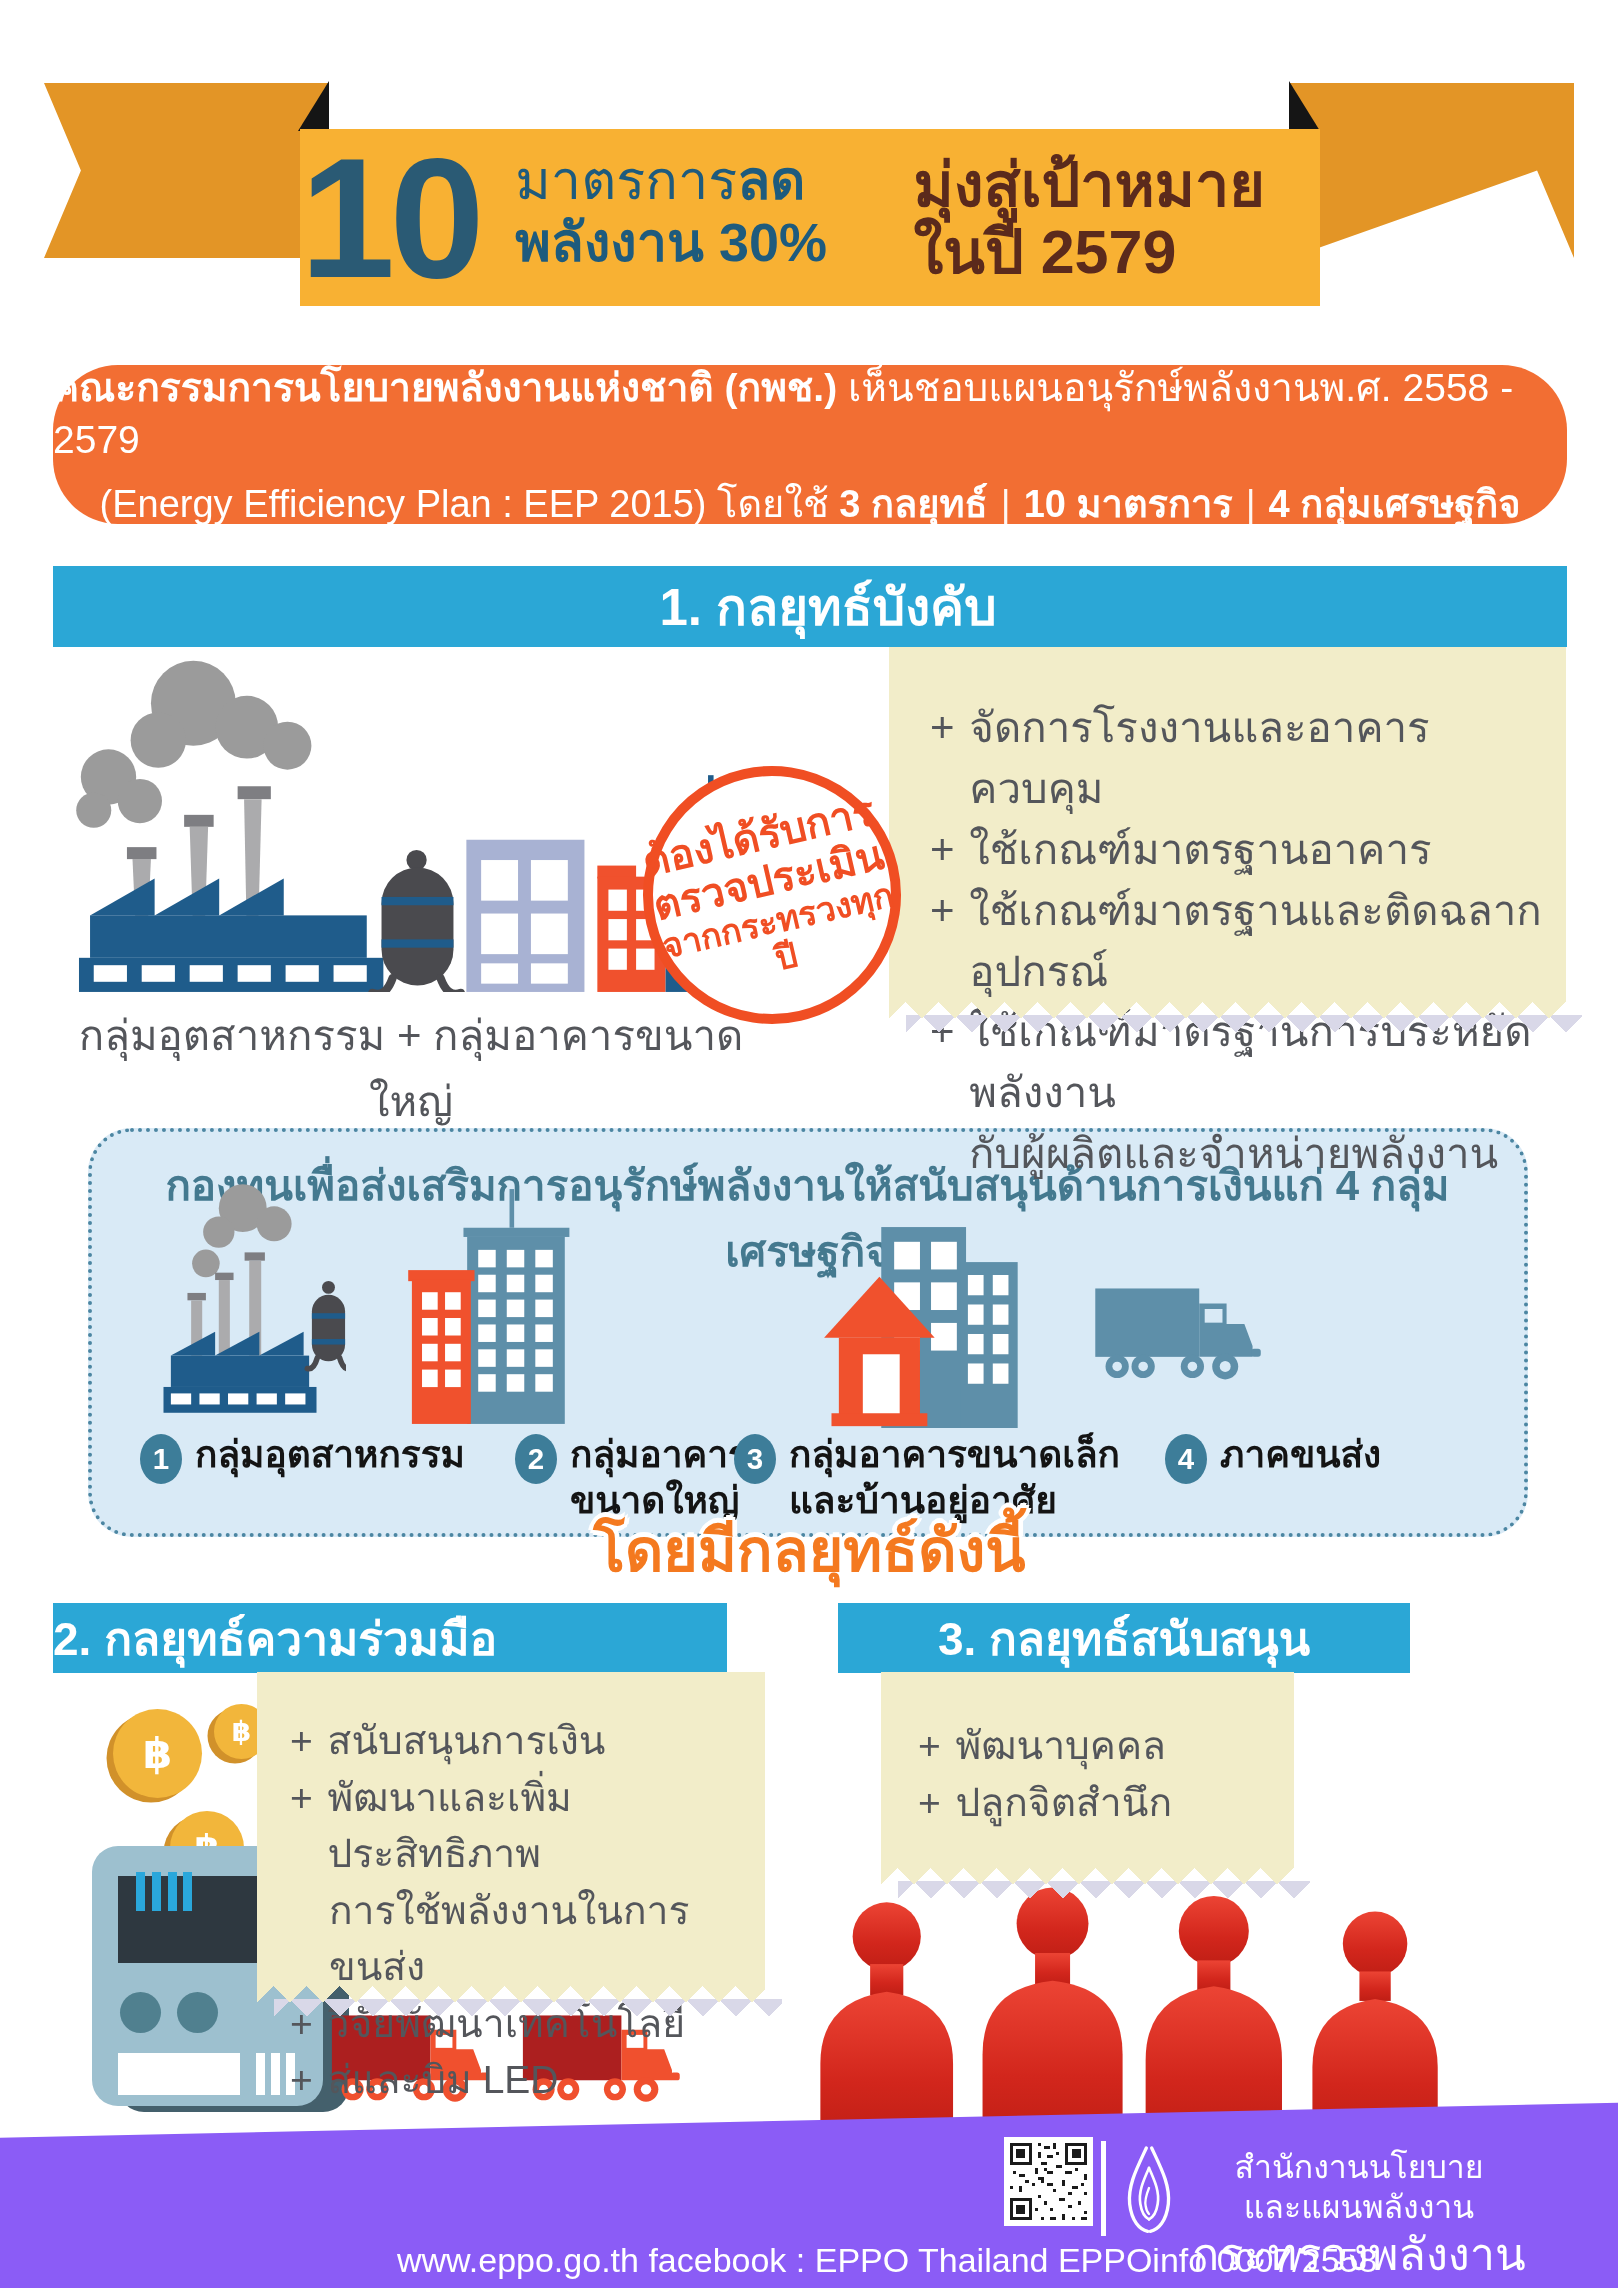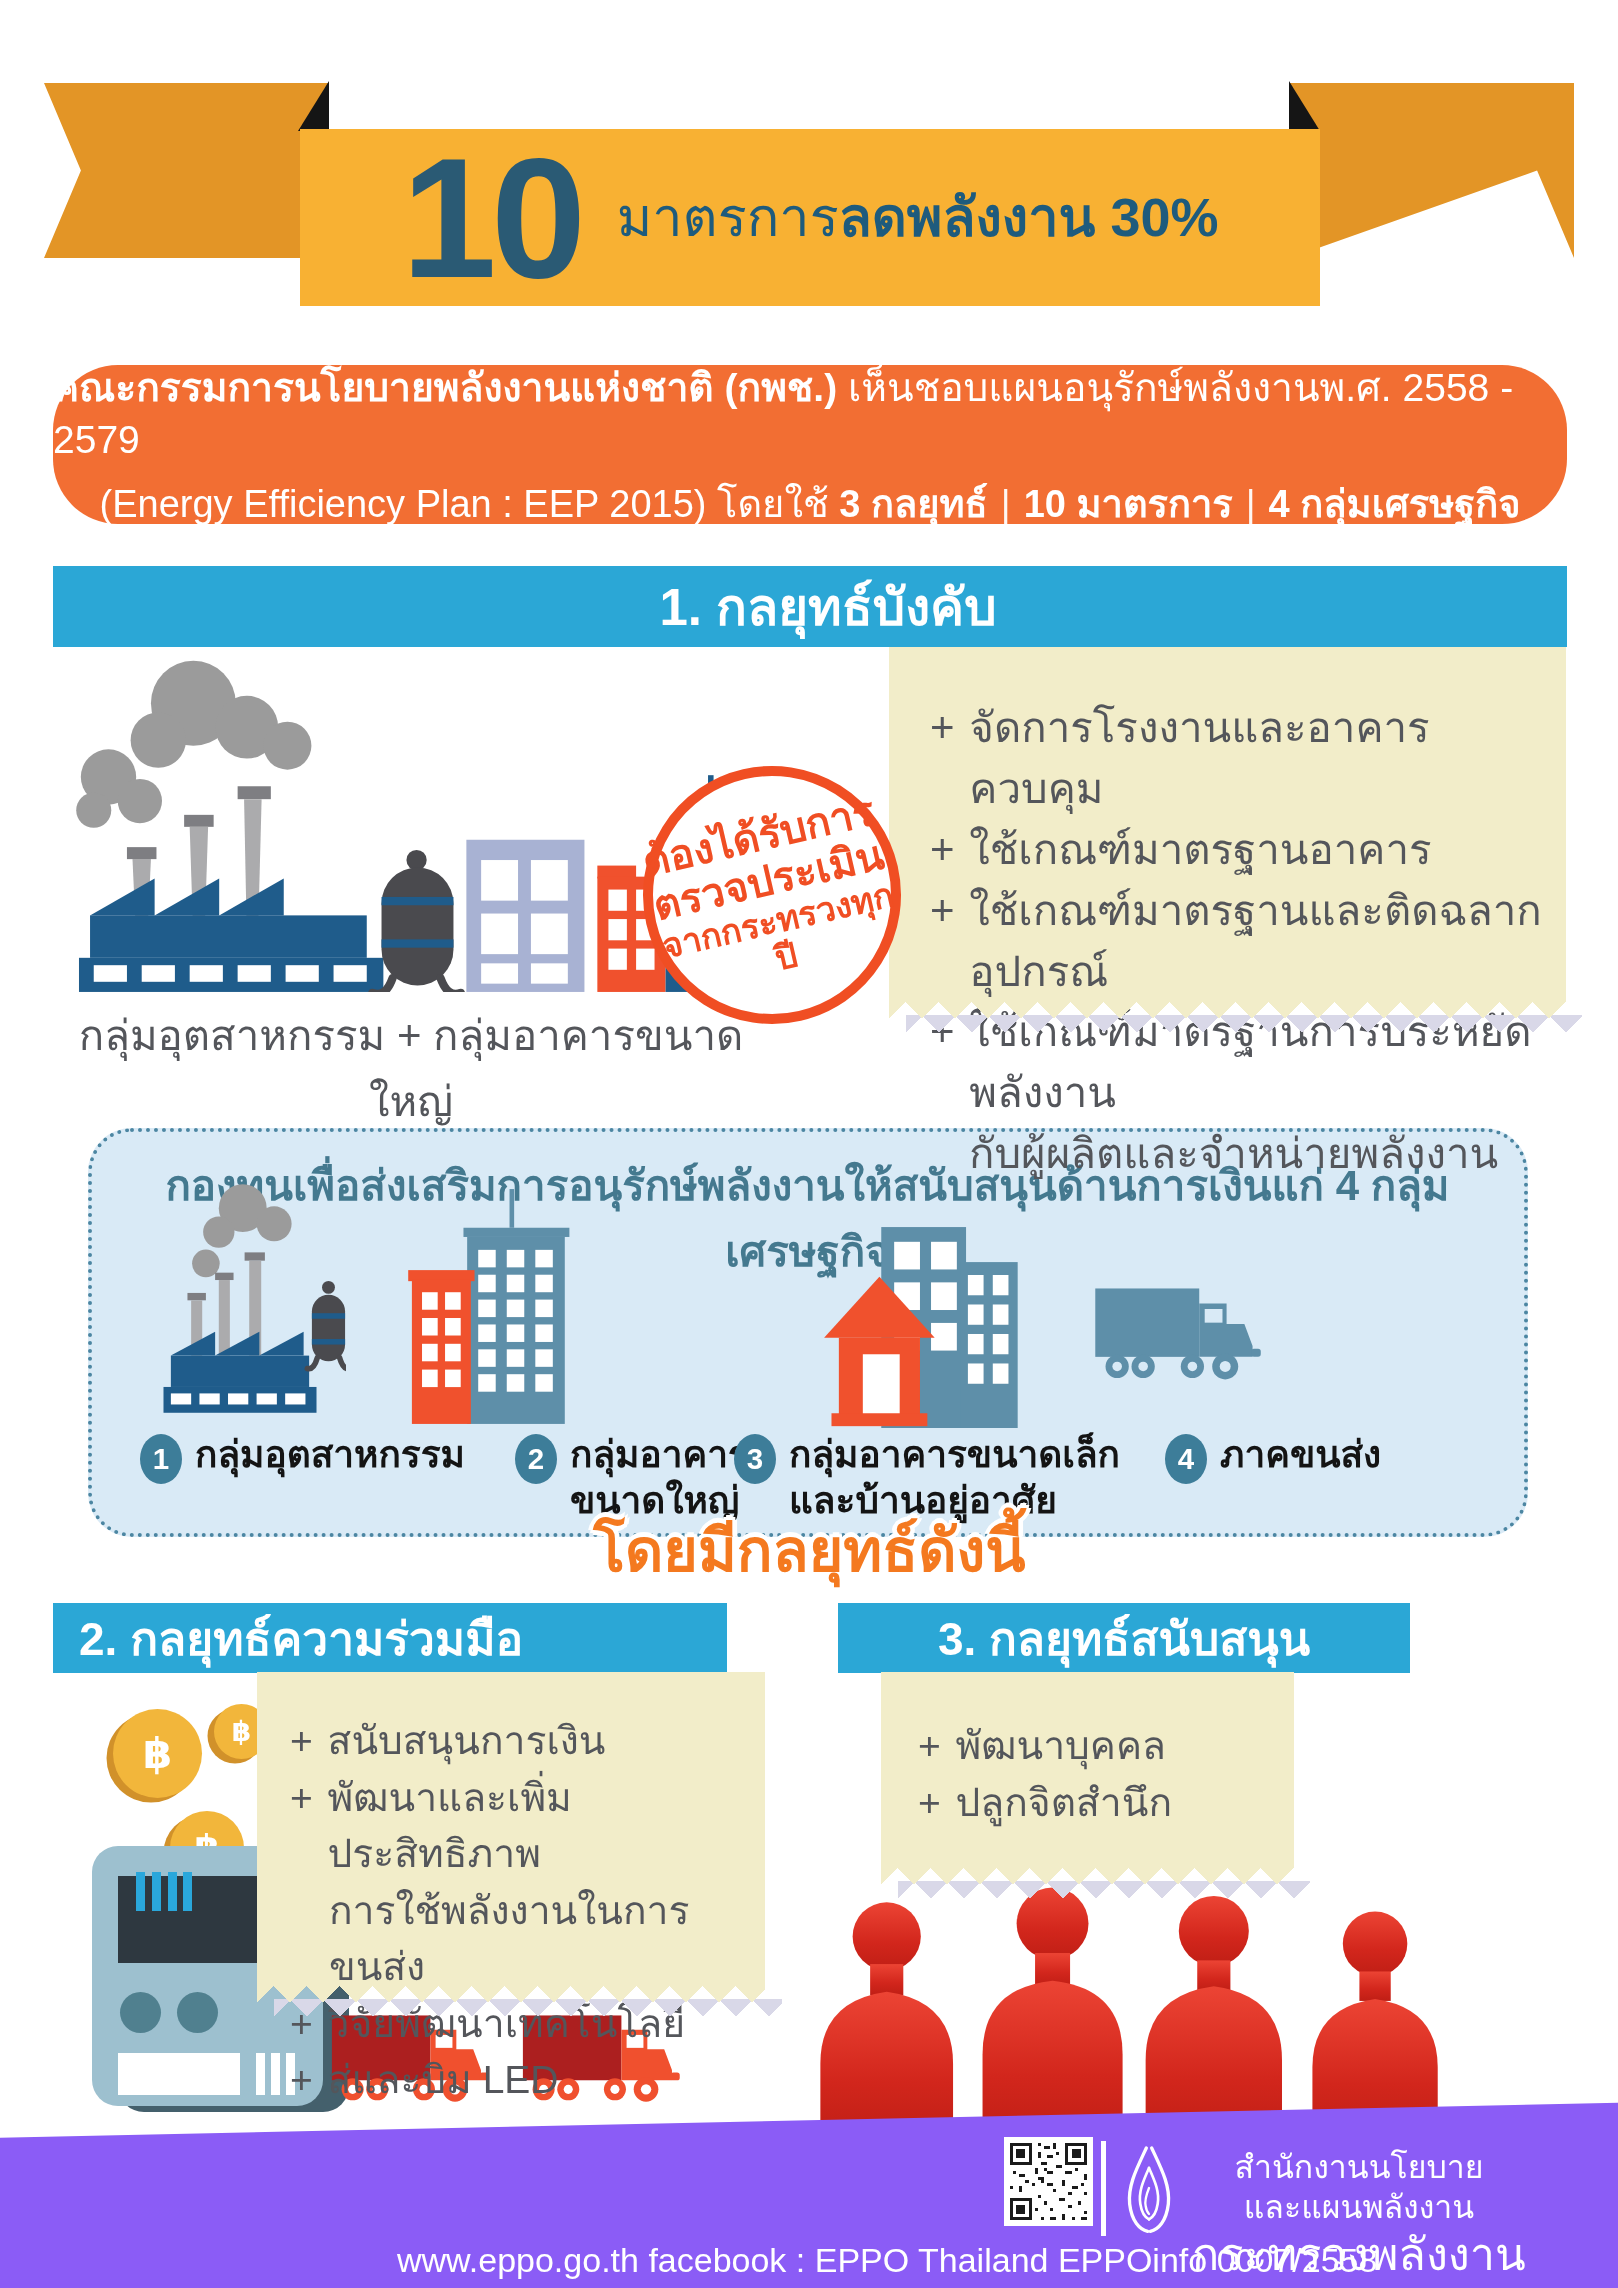--- a/index.html
+++ b/index.html
@@ -24,21 +24,21 @@
   
   #intro{position:absolute;left:53px;top:365px;width:1514px;height:159px;background:#F26E33;border-radius:65px;
          color:#fff;display:flex;flex-direction:column;align-items:center;justify-content:center;gap:11px;}
   .i1{font-size:39px;} .i1 b{font-weight:700;}
   .i2{font-size:38px;} .i2 b{font-weight:700;}
   .sep{margin:0 13px;font-weight:400;opacity:.95;}
 
   
   .bar{position:absolute;background:#2BA7D6;color:#fff;font-weight:700;display:flex;align-items:center;box-sizing:border-box;}
   #bar1{left:53px;top:566px;width:1514px;height:81px;font-size:51px;justify-content:center;padding-left:36px;}
-  #bar2{left:53px;top:1603px;width:674px;height:70px;font-size:46px;padding-left:26px;}
+  #bar2{left:53px;top:1603px;width:674px;height:70px;font-size:46px;}
   #bar3{left:838px;top:1603px;width:572px;height:70px;font-size:46px;justify-content:center;}
 
   
   .note{position:absolute;background:#F2EDC9;box-sizing:border-box;z-index:3;}
   .note::before{content:"";position:absolute;left:16.6px;width:100%;bottom:-29.5px;height:16.6px;
       background-image:linear-gradient(135deg,#D9D8E8 12px,transparent 0),linear-gradient(-135deg,#D9D8E8 12px,transparent 0);
       background-size:33px 16.6px;background-repeat:repeat-x;}
   .note::after{content:"";position:absolute;left:0;width:100%;bottom:-15.7px;height:16.6px;
       background-image:linear-gradient(135deg,#F2EDC9 12px,transparent 0),linear-gradient(-135deg,#F2EDC9 12px,transparent 0);
       background-size:33px 16.6px;background-repeat:repeat-x;}
@@ -107,20 +107,21 @@
 <div id="page">
 
   <div class="flag" id="flag-l"></div>
   <div class="flag" id="flag-r"></div>
   <div class="fold" id="fold-l"></div>
   <div class="fold" id="fold-r"></div>
   <div id="banner">
     <div class="num">10</div>
     <div class="tl">
       <div class="t1"><span>มาตรการ</span><b>ลดพลังงาน 30%</b></div>
+      <div class="t2">มุ่งสู่เป้าหมายในปี 2579</div>
     </div>
   </div>
 
   <div id="intro">
     <div class="i1"><b>คณะกรรมการนโยบายพลังงานแห่งชาติ (กพช.)</b><span> เห็นชอบแผนอนุรักษ์พลังงานพ.ศ. 2558 - 2579</span></div>
     <div class="i2"><span>(Energy Efficiency Plan : EEP 2015) โดยใช้ </span><b>3 กลยุทธ์</b><span class="sep">|</span><b>10 มาตรการ</b><span class="sep">|</span><b>4 กลุ่มเศรษฐกิจ</b></div>
   </div>
 
   <div class="bar" id="bar1">1. กลยุทธ์บังคับ</div>
 

